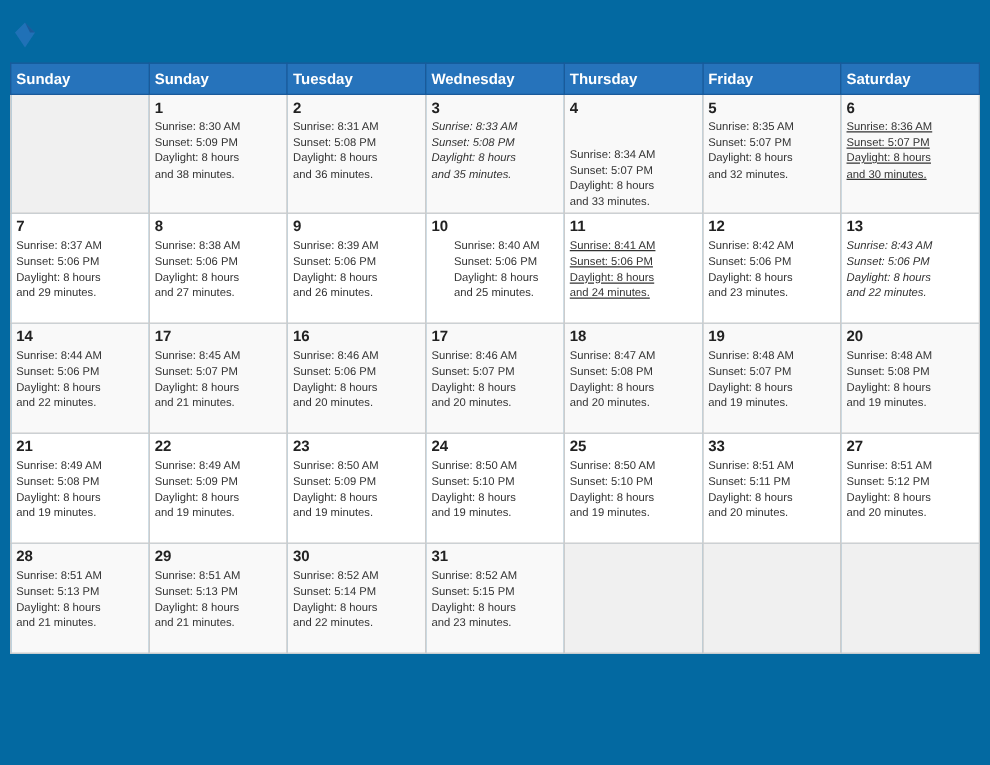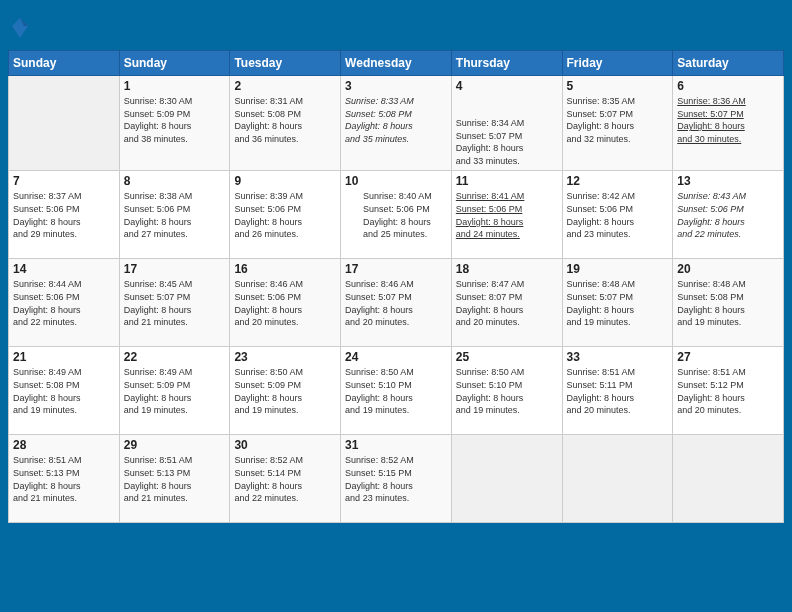--- a/index.html
+++ b/index.html
@@ -250,21 +250,21 @@
           <td>
             <span class="day-number">17</span>
             <div class="day-info" style="white-space: pre-line;">Sunrise: 8:46 AM
 Sunset: 5:07 PM
 Daylight: 8 hours
 and 20 minutes.</div>
           </td>
           <td>
             <span class="day-number">18</span>
             <div class="day-info" style="white-space: pre-line;">Sunrise: 8:47 AM
-Sunset: 8:07 PM
+Sunset: 5:08 PM
 Daylight: 8 hours
 and 20 minutes.</div>
           </td>
           <td>
             <span class="day-number">19</span>
             <div class="day-info" style="white-space: pre-line;">Sunrise: 8:48 AM
 Sunset: 5:07 PM
 Daylight: 8 hours
 and 19 minutes.</div>
           </td>

